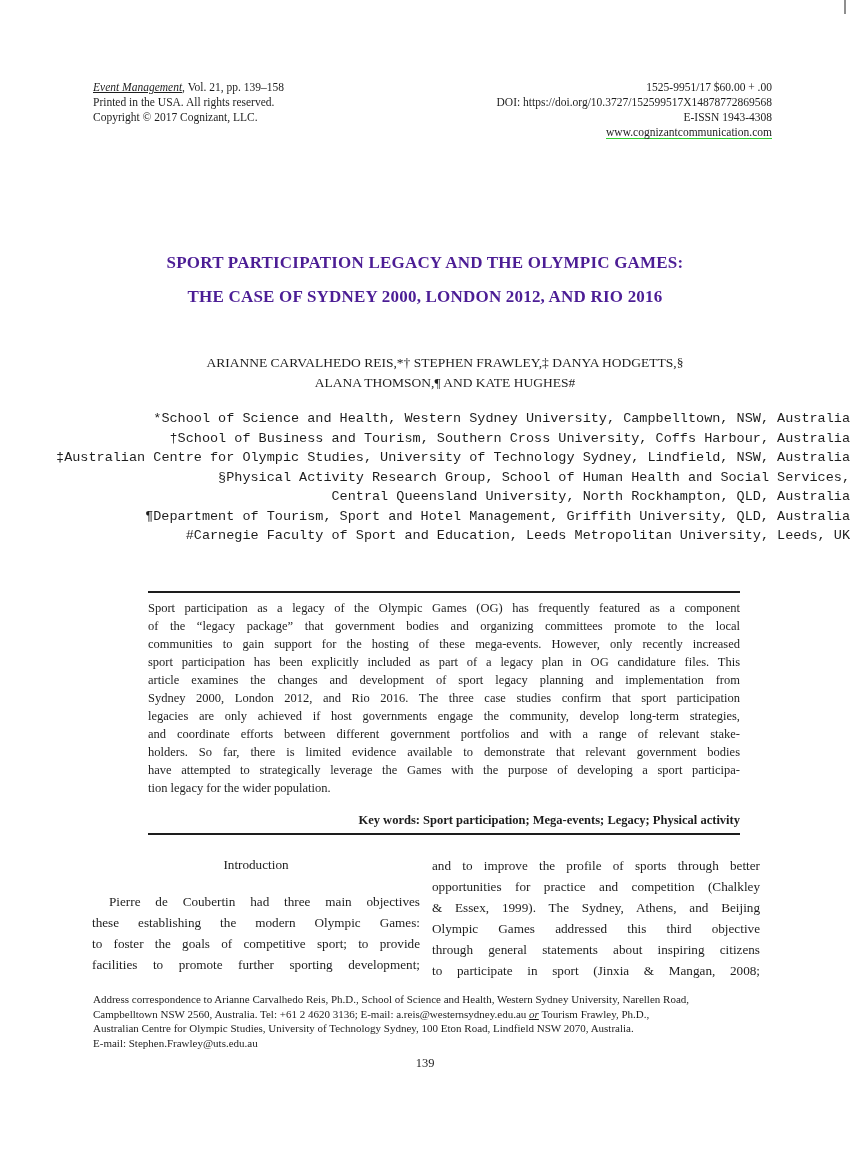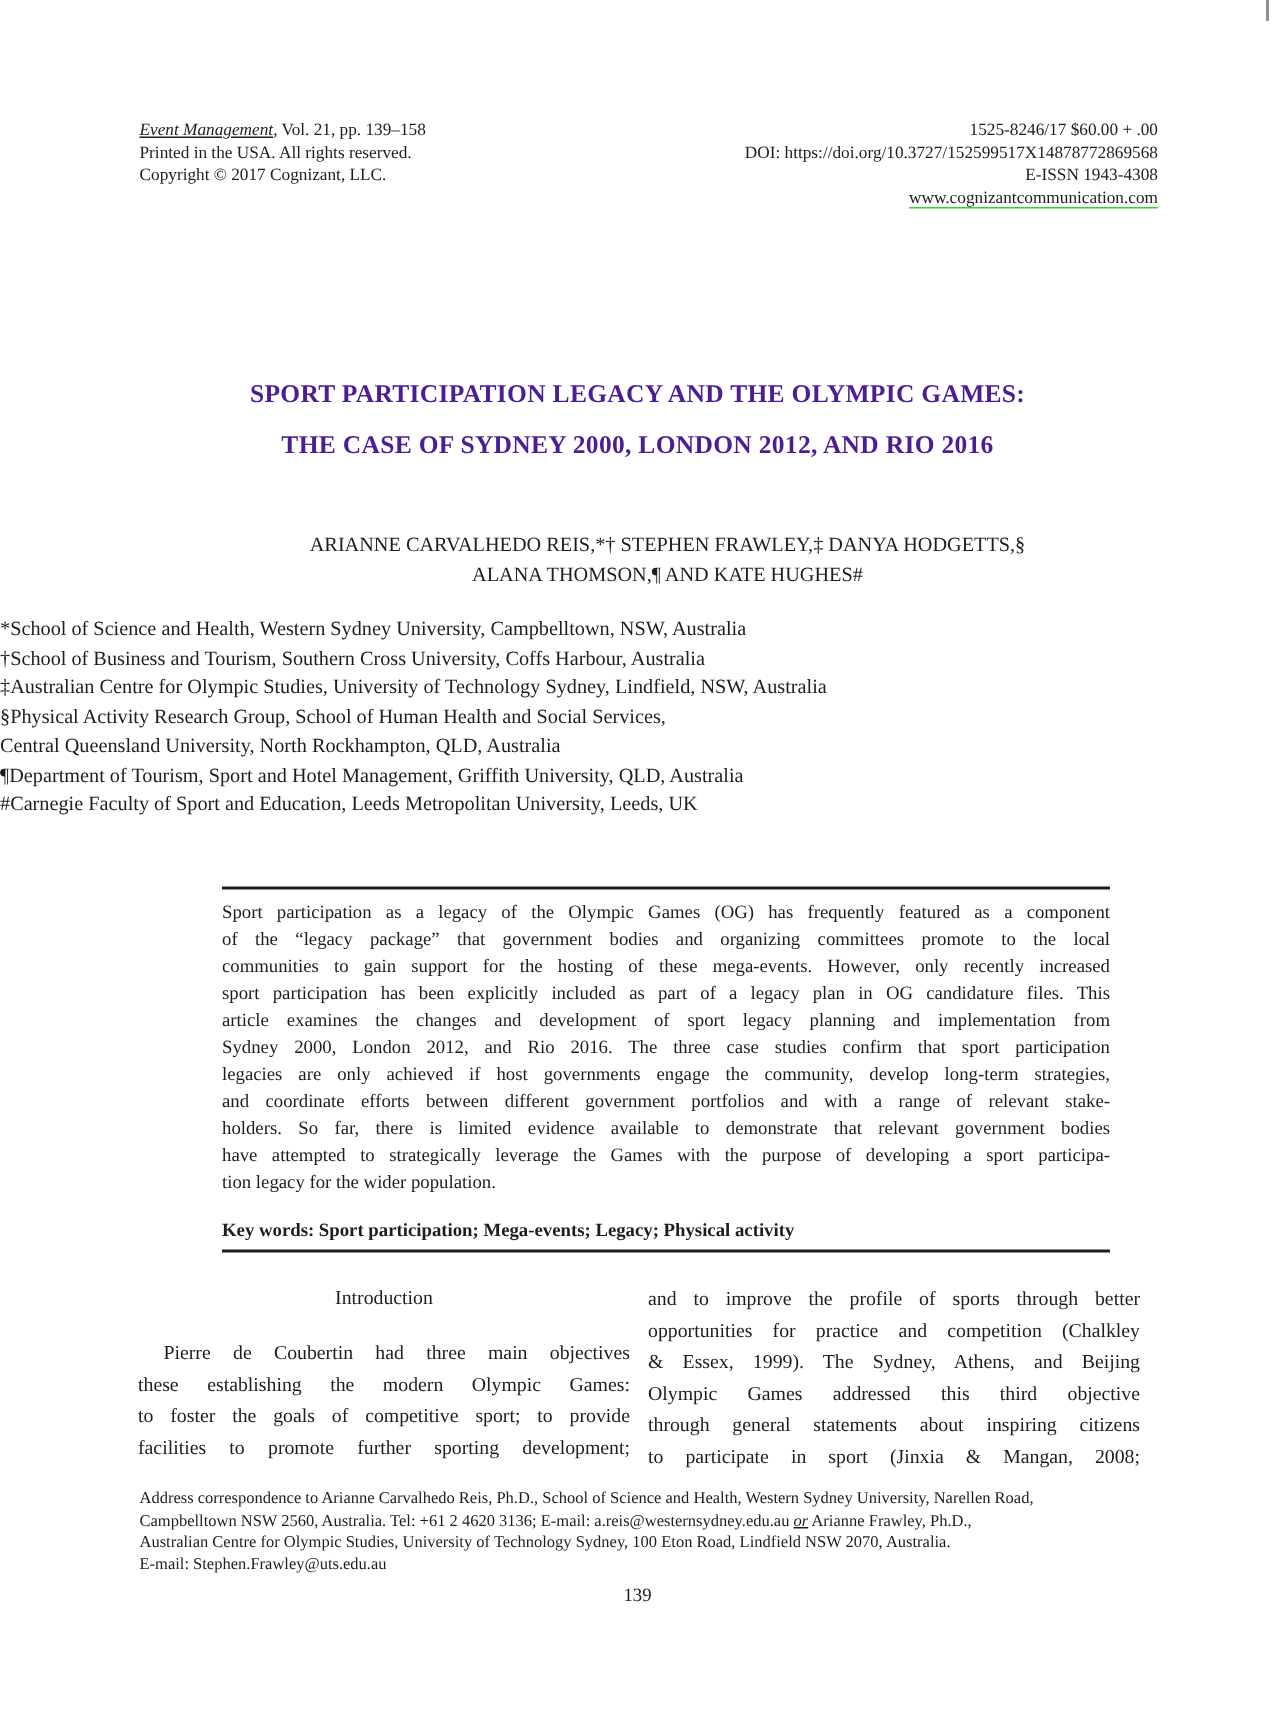--- a/index.html
+++ b/index.html
@@ -66,24 +66,25 @@
     font-size: 13.5px;
     line-height: 20px;
     white-space: nowrap;
     margin-left: 20px;
   }
   .affiliations {
     position: absolute;
     top: 409px;
     left: 0;
     width: 100%;
-    text-align: left;
+    text-align: right;
     font-size: 13.5px;
     line-height: 19.5px;
     white-space: nowrap;
+    font-family: Liberation Mono, monospace;
   }
   
   .abstract {
     position: absolute;
     top: 591px;
     left: 148px;
     width: 592px;
   }
   .rule {
     height: 2px;
@@ -101,20 +102,21 @@
     white-space: normal;
   }
   .lastline {
     text-align: left;
   }
   .keywords {
     margin-top: 14px;
     font-size: 12.5px;
     line-height: 18px;
     font-weight: bold;
+    text-align: right;
   }
   .abstract .rule.bottom { margin-top: 4px; }
   
   .columns {
     position: absolute;
     top: 855px;
     left: 92px;
     width: 668px;
     display: flex;
     justify-content: space-between;
@@ -154,21 +156,21 @@
 
   <div class="scan-tick"></div>
 
   <header class="masthead">
     <div class="mast-left">
       <div><span class="it">Event Management</span><span>, Vol. 21, pp. 139–158</span></div>
       <div>Printed in the USA. All rights reserved.</div>
       <div>Copyright © 2017 Cognizant, LLC.</div>
     </div>
     <div class="mast-right">
-      <div>1525-8246/17 $60.00 + .00</div>
+      <div>1525-9951/17 $60.00 + .00</div>
       <div>DOI: https://doi.org/10.3727/152599517X14878772869568</div>
       <div>E-ISSN 1943-4308</div>
       <div><a class="site-link">www.cognizantcommunication.com</a></div>
     </div>
   </header>
 
   <h1 class="title">
     <div>SPORT PARTICIPATION LEGACY AND THE OLYMPIC GAMES:</div>
     <div>THE CASE OF SYDNEY 2000, LONDON 2012, AND RIO 2016</div>
   </h1>
@@ -220,20 +222,20 @@
       <div class="jline">opportunities for practice and competition (Chalkley</div>
       <div class="jline">&amp; Essex, 1999). The Sydney, Athens, and Beijing</div>
       <div class="jline">Olympic Games addressed this third objective</div>
       <div class="jline">through general statements about inspiring citizens</div>
       <div class="jline">to participate in sport (Jinxia &amp; Mangan, 2008;</div>
     </div>
   </section>
 
   <footer class="footnote">
     <div>Address correspondence to Arianne Carvalhedo Reis, Ph.D., School of Science and Health, Western Sydney University, Narellen Road,</div>
-    <div><span>Campbelltown NSW 2560, Australia. Tel: +61 2 4620 3136; E-mail: a.reis@westernsydney.edu.au </span><span class="it">or</span><span> Arianne Frawley, Ph.D.,</span></div>
+    <div><span>Campbelltown NSW 2560, Australia. Tel: +61 2 4620 3136; E-mail: a.reis@westernsydney.edu.au </span><span class="it">or</span><span> Tourism Frawley, Ph.D.,</span></div>
     <div>Australian Centre for Olympic Studies, University of Technology Sydney, 100 Eton Road, Lindfield NSW 2070, Australia.</div>
     <div>E-mail: Stephen.Frawley@uts.edu.au</div>
   </footer>
 
   <div class="pageno">139</div>
 
 </div>
 
 </body></html>

